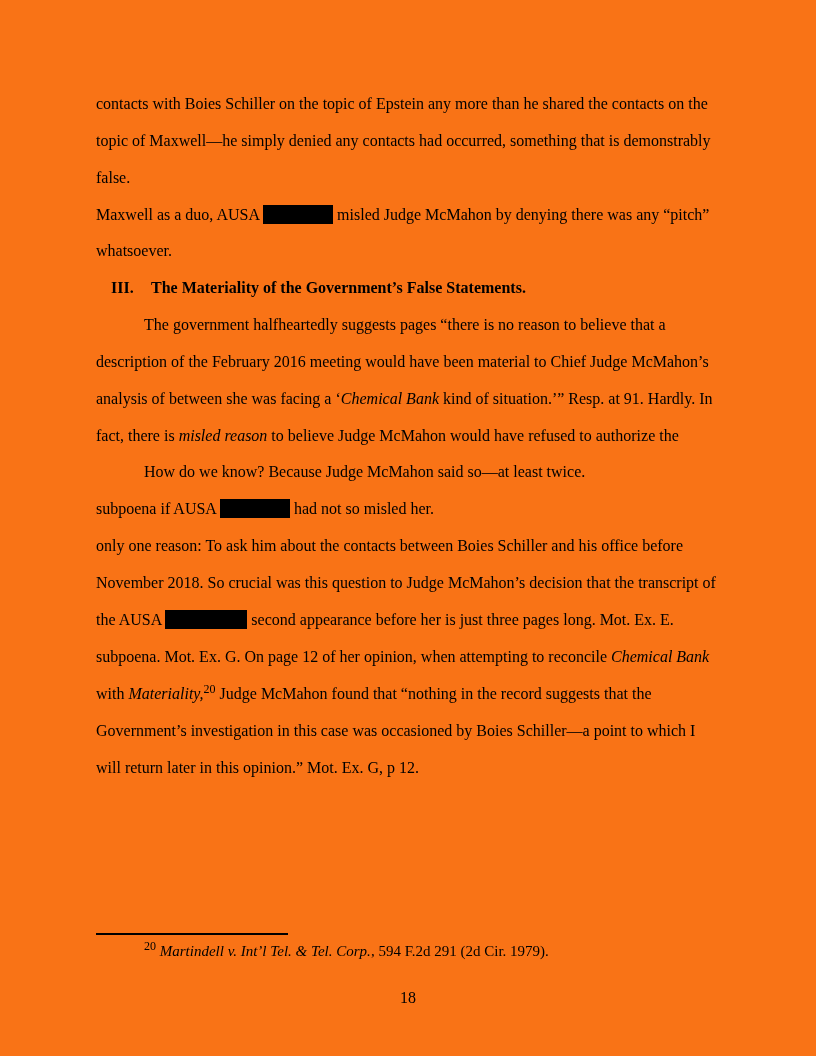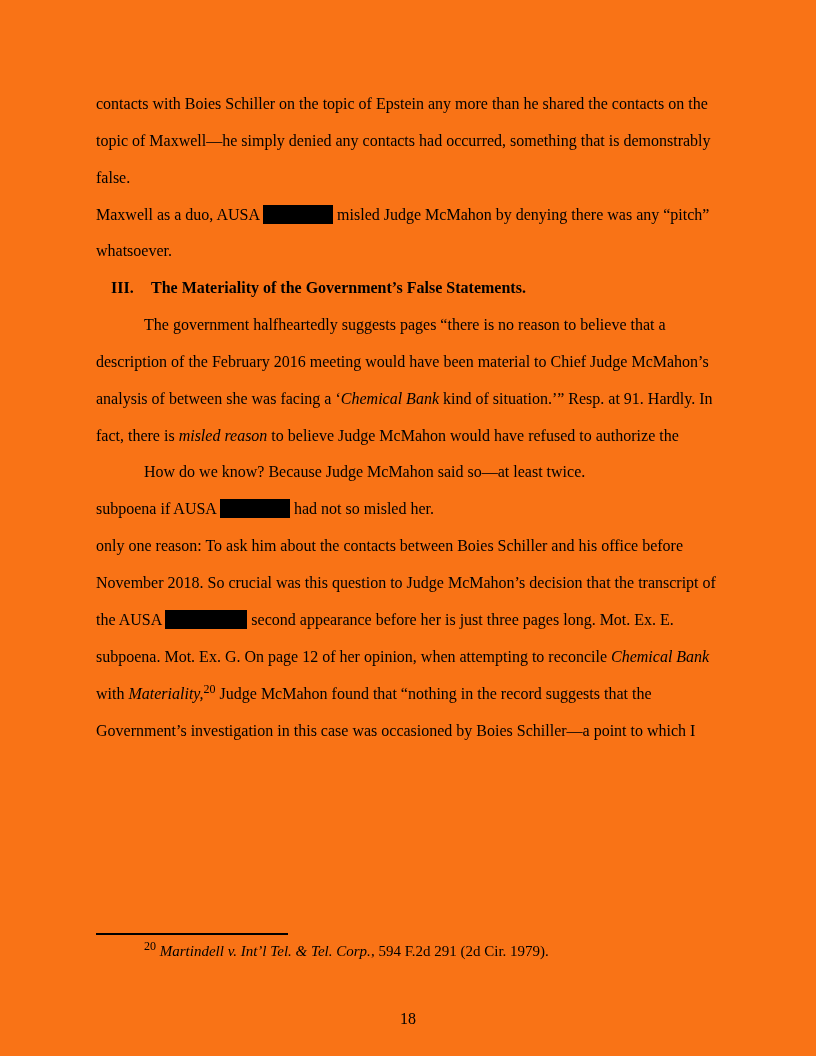--- a/index.html
+++ b/index.html
@@ -72,21 +72,20 @@
     display: inline-block;
     width: 48px;
   }
   .page-number {
     position: absolute;
     left: 0;
     right: 0;
     top: 989px;
     text-align: center;
     font-size: 16px;
-    margin-top: 21px;
   }
 </style>
 </head>
 <body>
 
 <div class="page">
   <div class="doc-body">
       <div class="line"><span>contacts with Boies Schiller on the topic of Epstein any more than he shared the contacts on the</span></div>
       <div class="line"><span>topic of Maxwell—he simply denied any contacts had occurred, something that is demonstrably</span></div>
       <div class="line"><span>false.</span></div>
@@ -98,17 +97,18 @@
       <div class="line"><span>analysis of between she was facing a ‘</span><span class="it">Chemical Bank</span><span> kind of situation.’” Resp. at 91. Hardly. In</span></div>
       <div class="line"><span>fact, there is </span><span class="it">misled reason</span><span> to believe Judge McMahon would have refused to authorize the</span></div>
       <div class="line indent"><span>How do we know? Because Judge McMahon said so—at least twice.</span></div>
       <div class="line"><span>subpoena if AUSA </span><span class="redaction" style="width: 70px; background: rgb(0, 0, 0);"></span><span> had not so misled her.</span></div>
       <div class="line"><span>only one reason: To ask him about the contacts between Boies Schiller and his office before</span></div>
       <div class="line"><span>November 2018. So crucial was this question to Judge McMahon’s decision that the transcript of</span></div>
       <div class="line"><span>the AUSA </span><span class="redaction" style="width: 82px; background: rgb(0, 0, 0);"></span><span> second appearance before her is just three pages long. Mot. Ex. E.</span></div>
       <div class="line"><span>subpoena. Mot. Ex. G. On page 12 of her opinion, when attempting to reconcile </span><span class="it">Chemical Bank</span></div>
       <div class="line"><span>with </span><span class="it">Materiality,</span><span class="sup">20</span><span> Judge McMahon found that “nothing in the record suggests that the</span></div>
       <div class="line"><span>Government’s investigation in this case was occasioned by Boies Schiller—a point to which I</span></div>
+      <div class="line"><span>will return later in this opinion.” Mot. Ex. G, p 12.</span></div>
     </div>
   <div class="footnote-sep"></div>
   <div class="footnote"><span class="fn-indent"></span><span class="sup">20</span><span id="footnote-text"><span> </span><span class="it">Martindell v. Int’l Tel. &amp; Tel. Corp.</span><span>, 594 F.2d 291 (2d Cir. 1979).</span></span></div>
   <div class="page-number">18</div>
 </div>
 
 </body></html>

